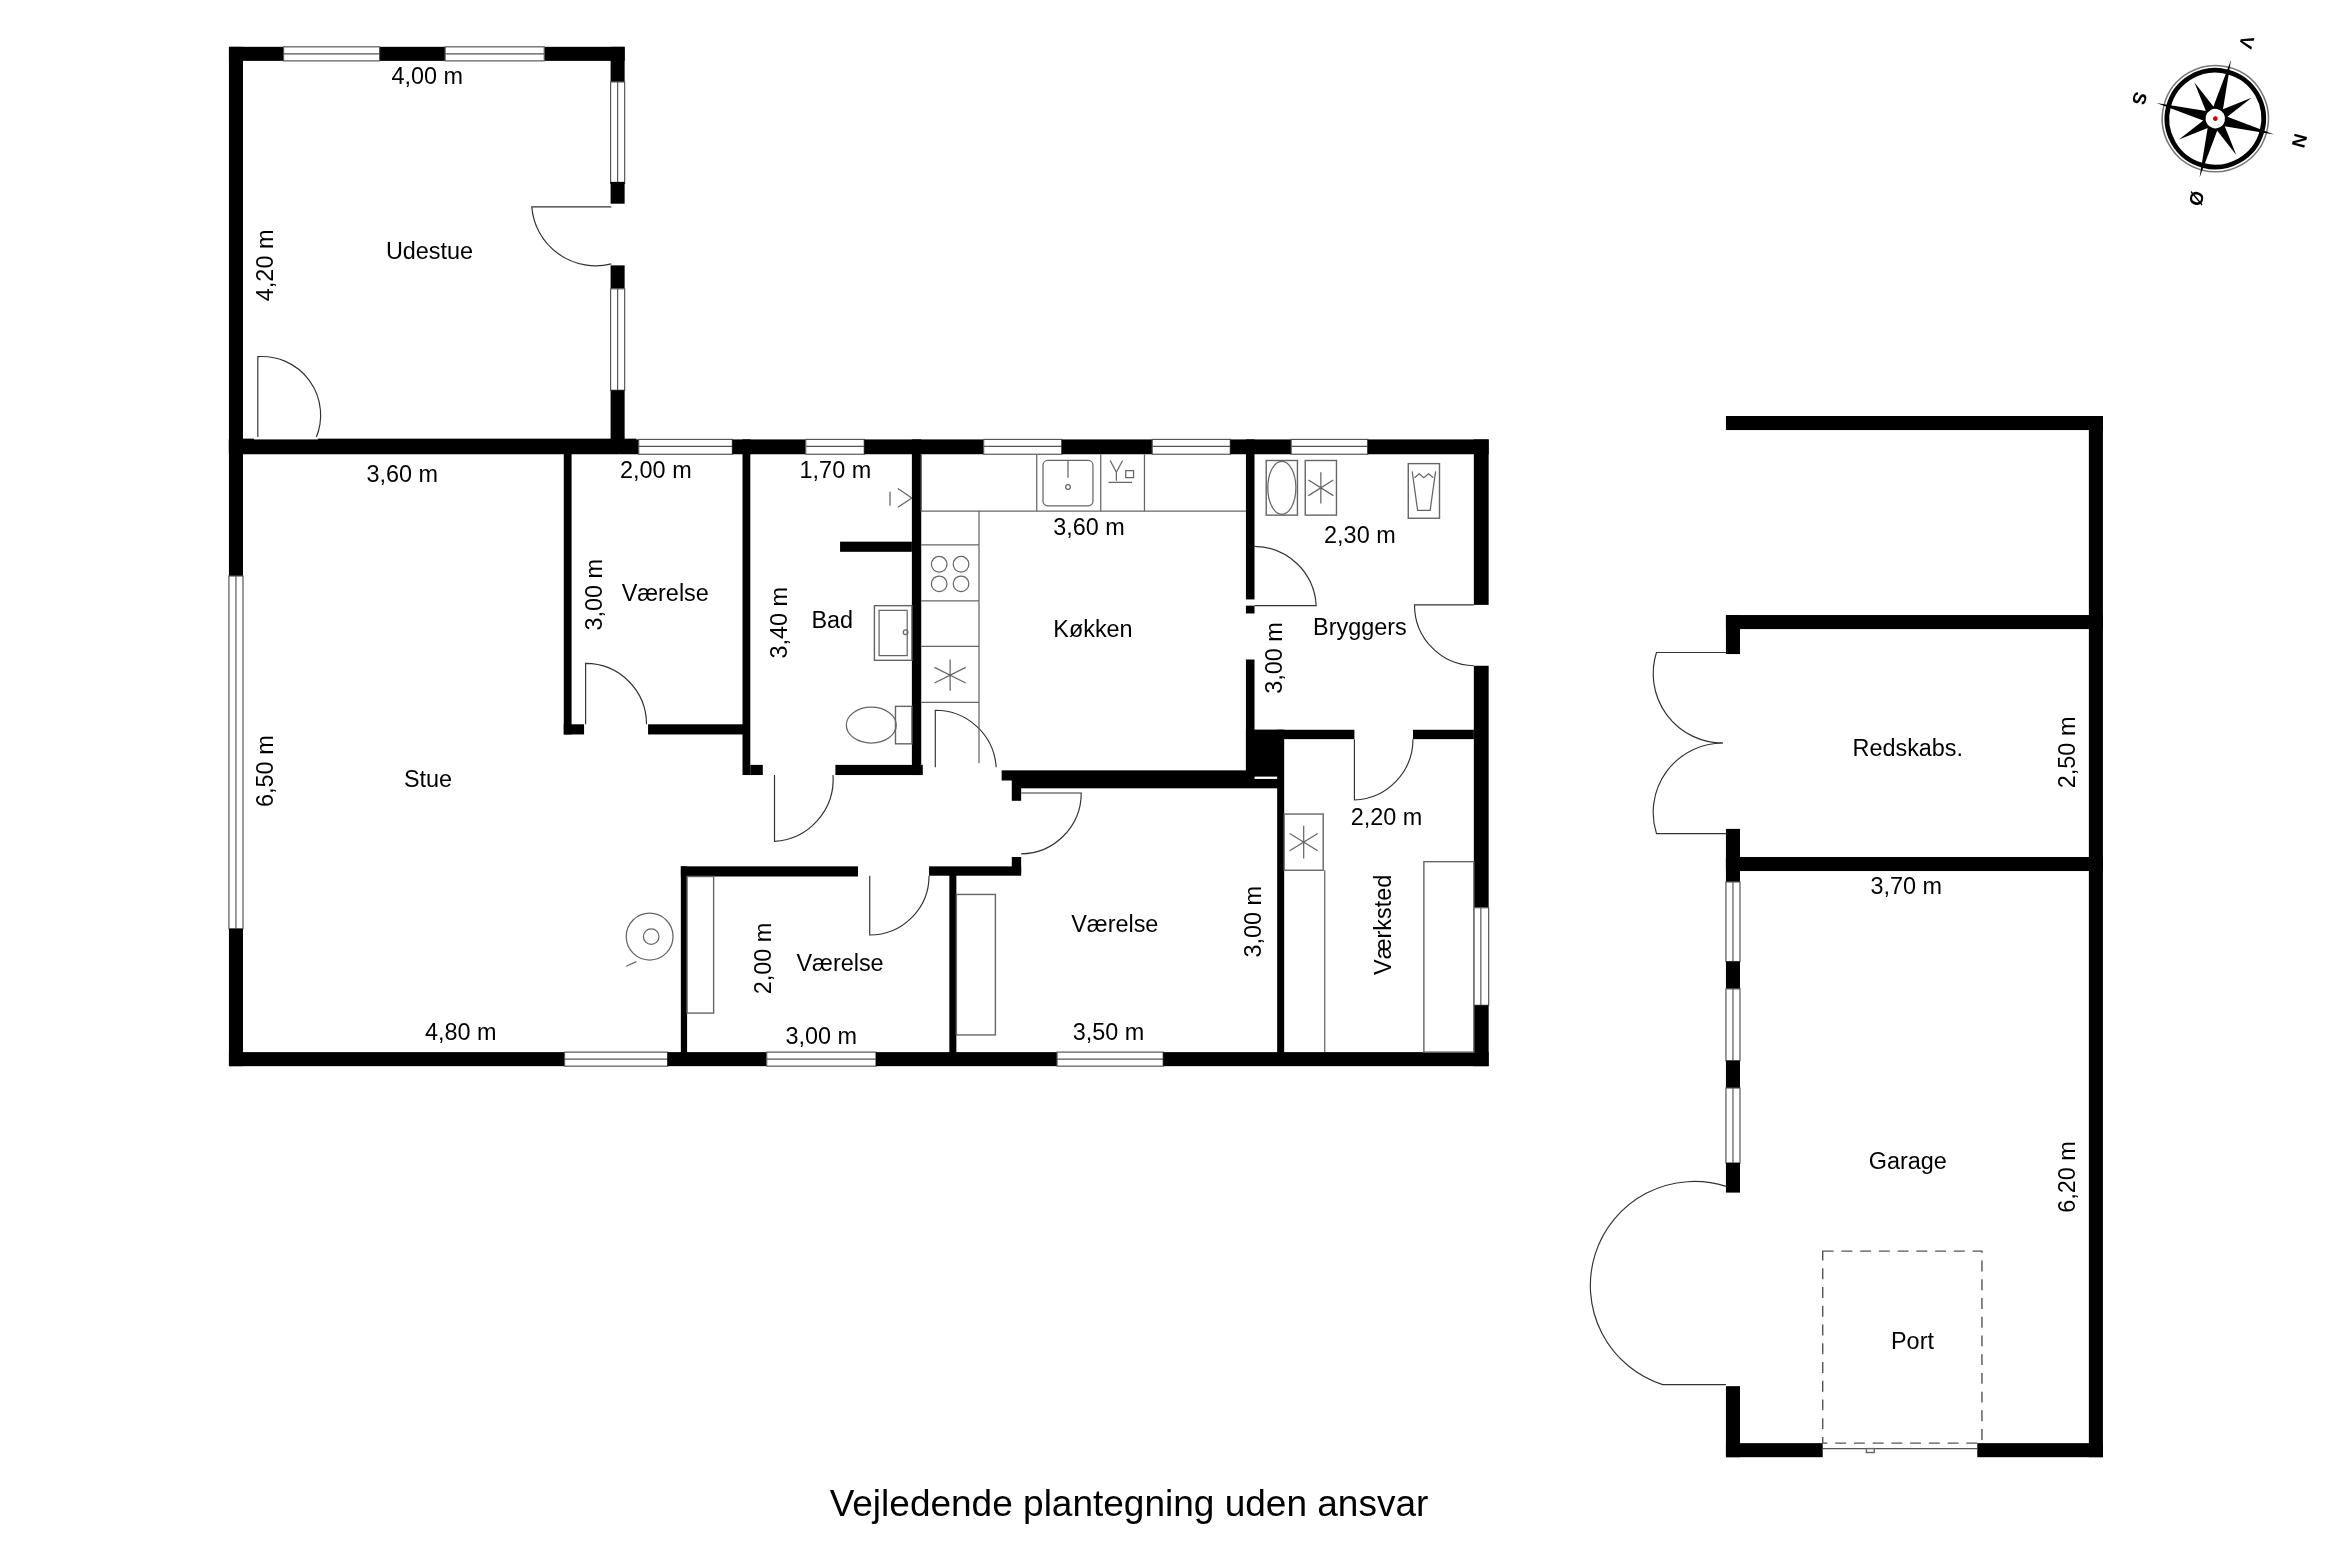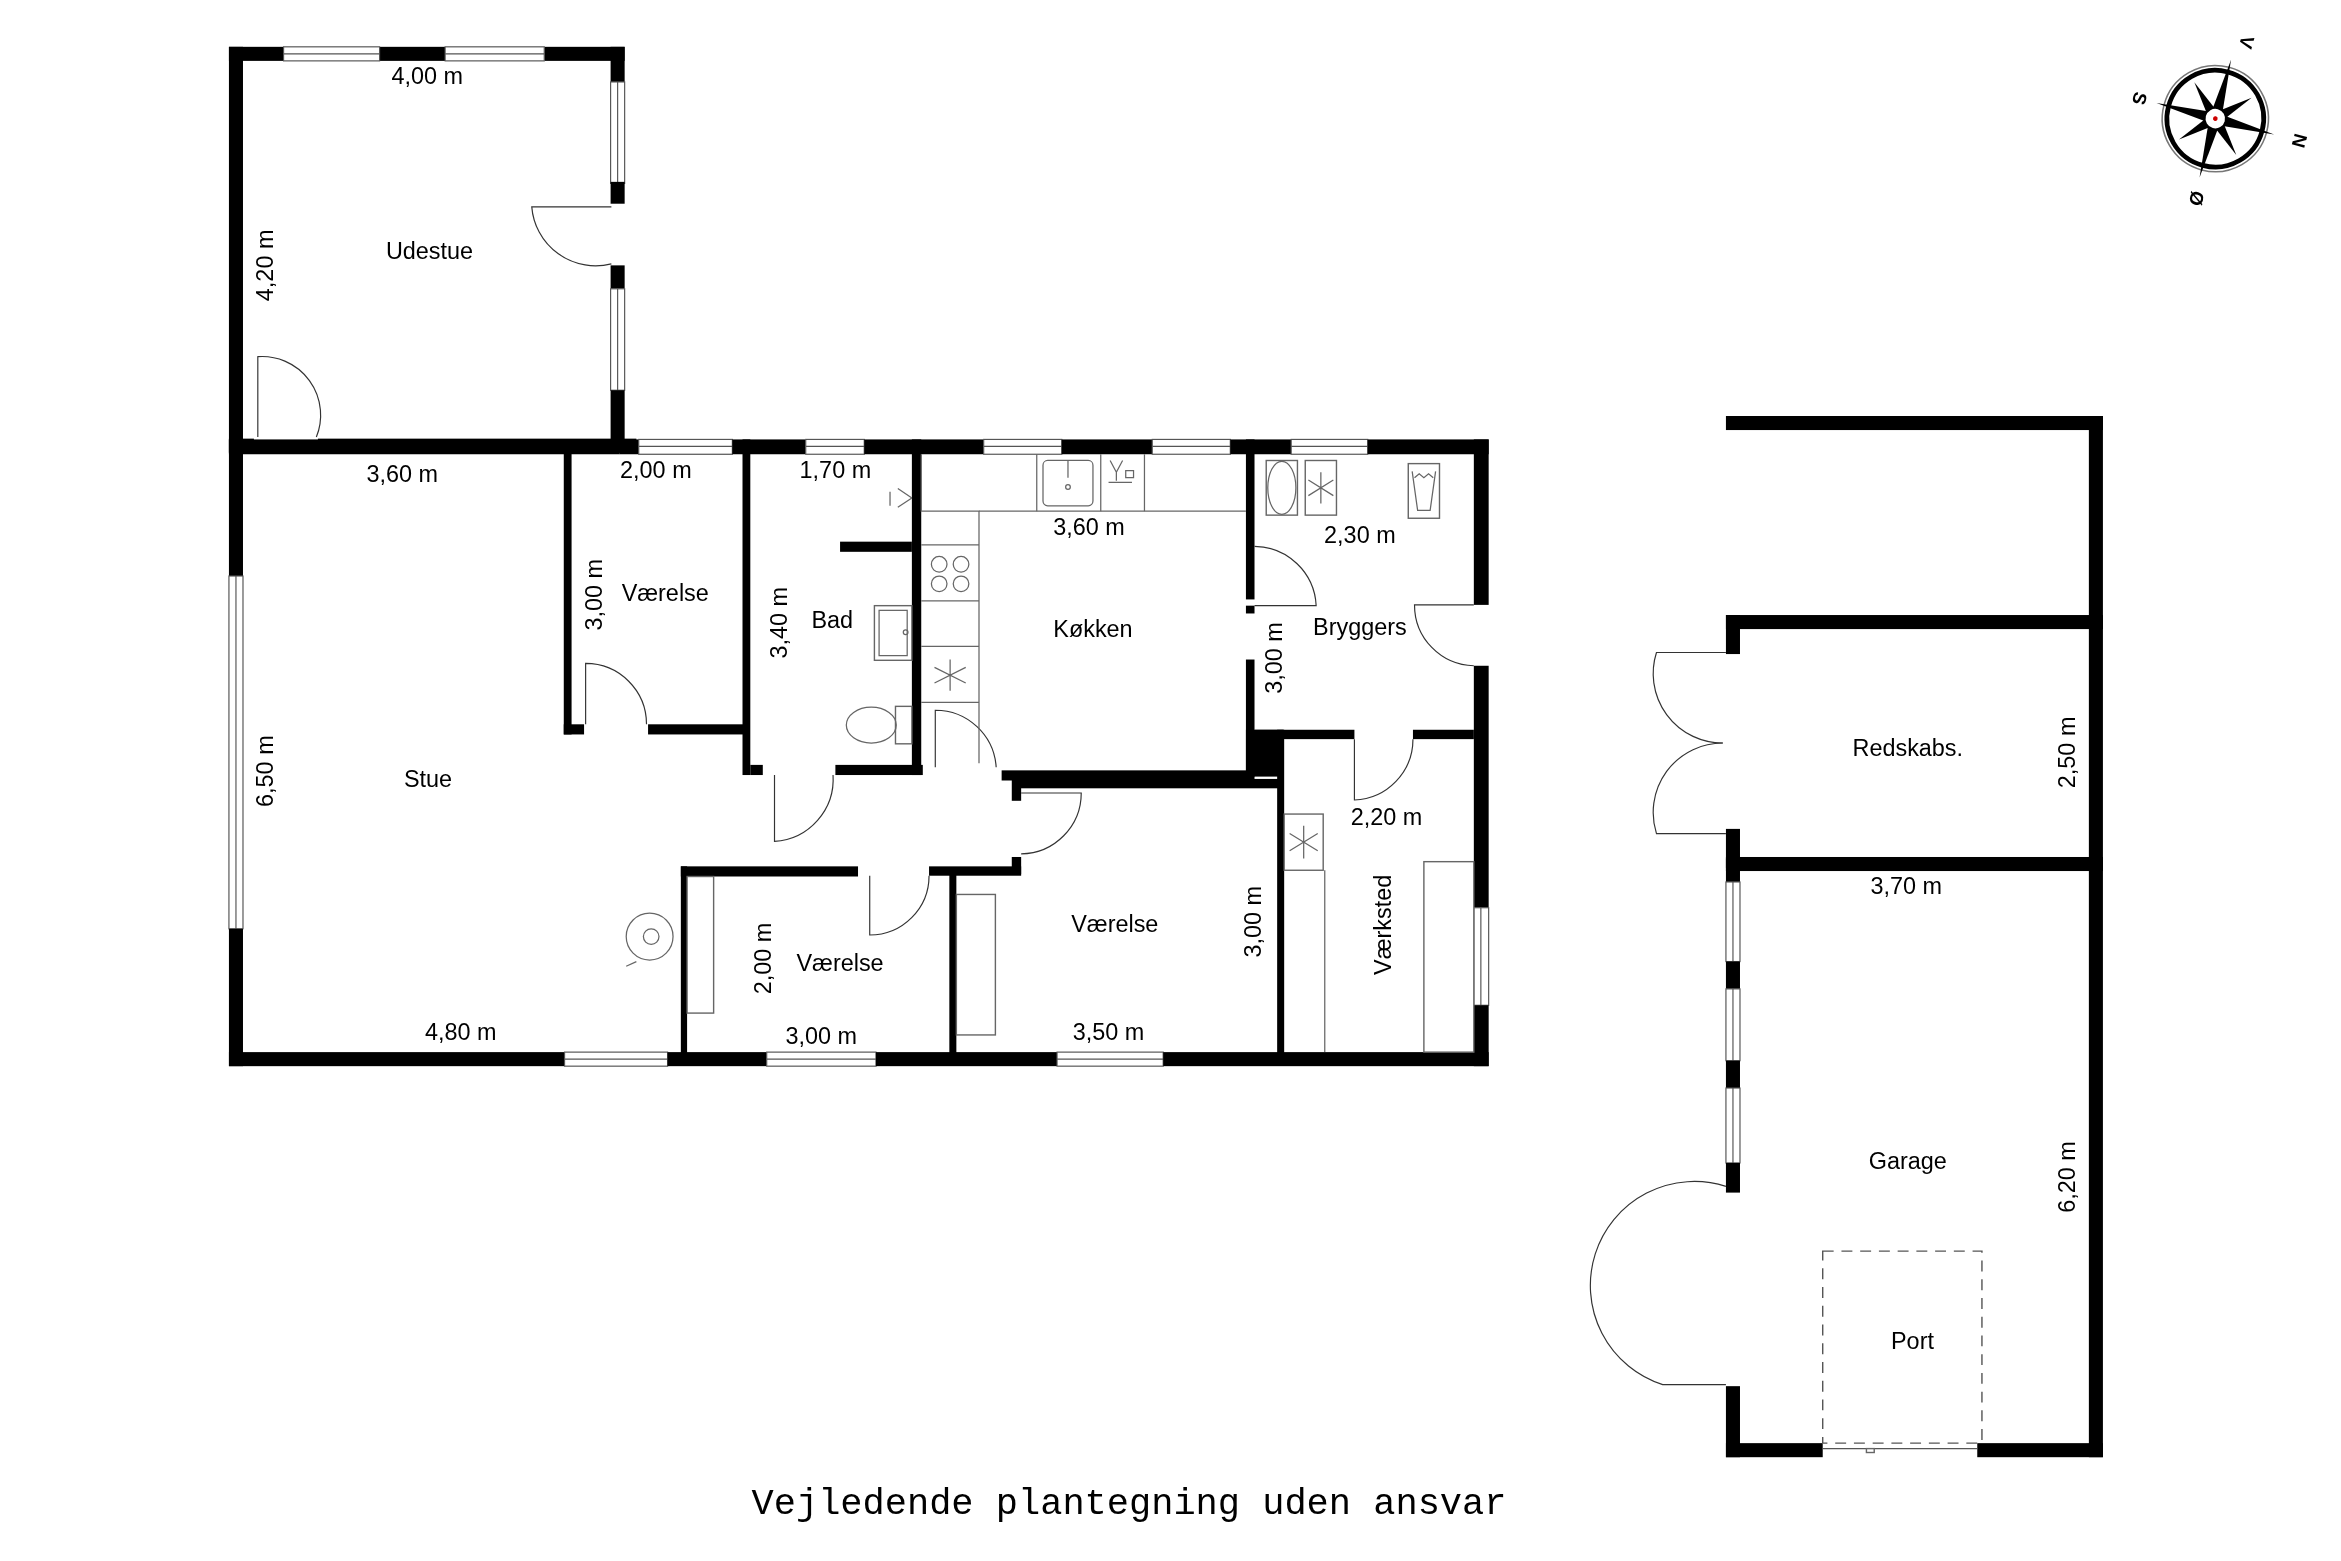--- a/index.html
+++ b/index.html
@@ -7,21 +7,21 @@
   svg.plan { position:absolute; left:0; top:0; width:2342px; height:1561px; }
   .wall { fill:#000000; }
   .win { fill:#ffffff; stroke:#555555; stroke-width:1.5; }
   .winline { stroke:#555555; stroke-width:1.5; }
   .door { fill:none; stroke:#333333; stroke-width:1.5; }
   .fixture { fill:#ffffff; stroke:#666666; stroke-width:1.8; }
   .thin { fill:none; stroke:#666666; stroke-width:1.6; }
   .dash { fill:none; stroke:#555555; stroke-width:1.8; stroke-dasharray:14 10; }
   .lbl { font-family:"Liberation Sans", sans-serif; font-size:30px; fill:#000000; }
   .dim { font-family:"Liberation Sans", sans-serif; font-size:30px; fill:#000000; }
-  .footer { position:absolute; left:0; width:2258px; top:1483px; text-align:center; font-family:Liberation Mono, monospace; font-size:37px; color:#000; }
+  .footer { position:absolute; left:0; width:2258px; top:1483px; text-align:center; font-family:Liberation Sans, sans-serif; font-size:37px; color:#000; }
 </style>
 </head>
 <body>
 
 <svg class="plan" viewBox="0 0 3000 2000" xmlns="http://www.w3.org/2000/svg">
 
   <g>
 
     <rect class="wall" x="293" y="60" width="18" height="520"></rect>
 

